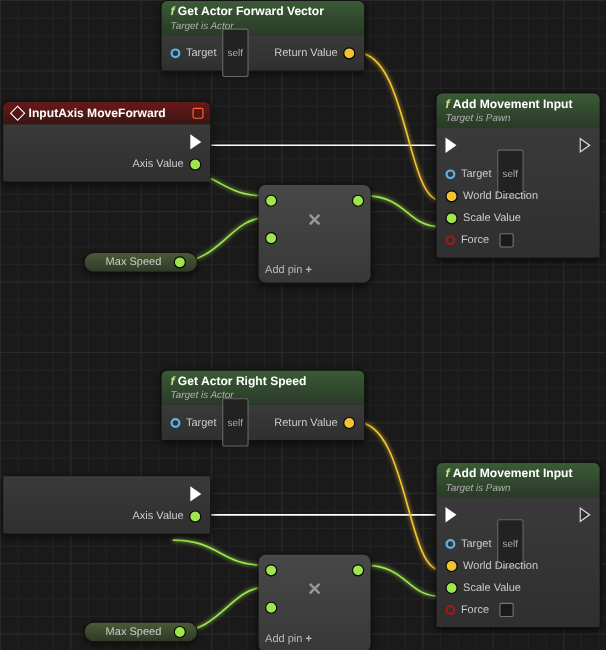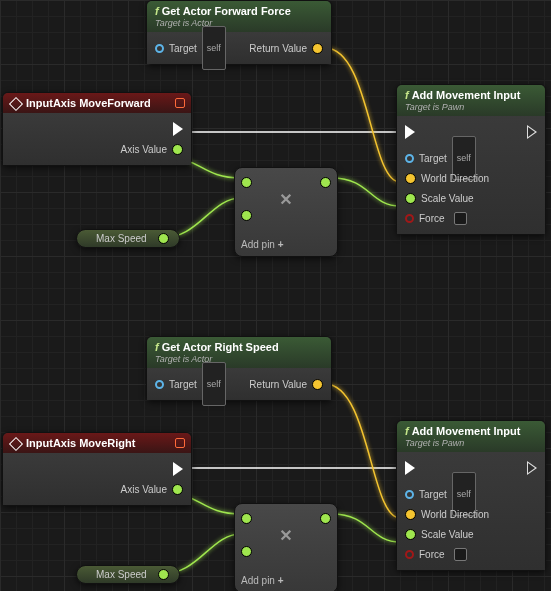--- a/index.html
+++ b/index.html
@@ -54,21 +54,21 @@
 <path class="wire-vec" d="M325,48 C370,48 370,182 400,182"></path>
 <path class="wire-exec" d="M159,468 L400,468"></path>
 <path class="wire-flt" d="M157,491 C200,491 200,514 241,514"></path>
 <path class="wire-flt" d="M158,575 C200,575 210,534 241,534"></path>
 <path class="wire-flt" d="M332,514 C370,514 370,542 400,542"></path>
 <path class="wire-vec" d="M325,384 C370,384 370,518 400,518"></path>
 </svg>
 
 <div class="node" style="left:146px;top:0px;width:186px">
   <div class="hdr hdr-func">
-    <span class="ficon">f</span><span>Get Actor Forward Force</span>
+    <span class="ficon">f</span><span>Get Actor Forward Vector</span>
     <div class="sub">Target is Actor</div>
   </div>
   <div class="body">
     <div class="row" style="justify-content:space-between">
       <div style="display:flex;align-items:center">
         <div class="pin hollow obj"></div>
         <span class="lbl">Target</span>
         <span class="selfbox">self</span>
       </div>
       <div style="display:flex;align-items:center">
@@ -157,24 +157,20 @@
       </div>
       <div style="display:flex;align-items:center">
         <span class="lbl">Return Value</span>
         <div class="pin vec"></div>
       </div>
     </div>
   </div>
 </div>
 
 <div class="node" style="left:2px;top:432px;width:190px">
-  <div class="hdr hdr-evt">
-    <span class="eicon"></span><span>InputAxis MoveRight</span>
-    <div class="bp"></div>
-  </div>
   <div class="body">
     <div class="row rt">
         <div class="exec"></div>
       </div>
     <div class="row rt">
       <span class="lbl">Axis Value</span>
       <div class="pin flt"></div>
     </div>
   </div>
 </div>

